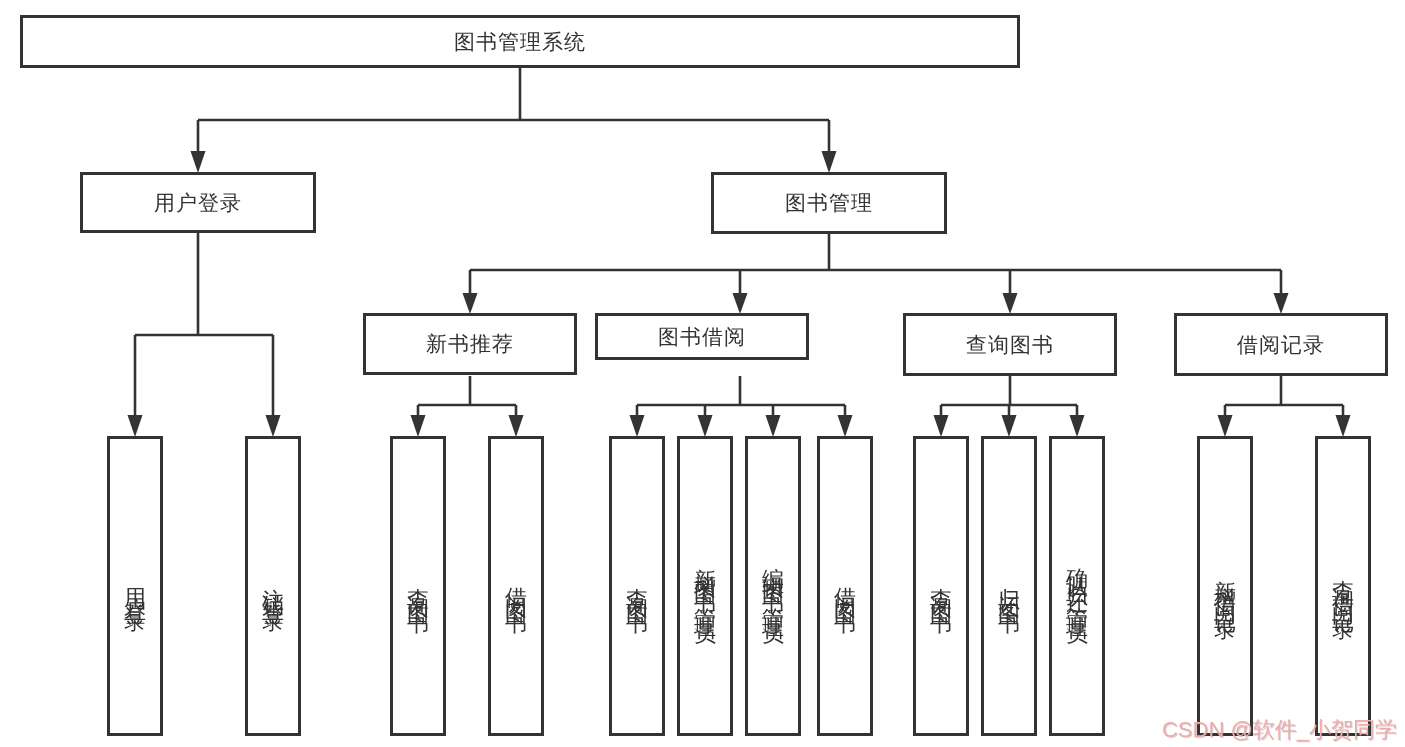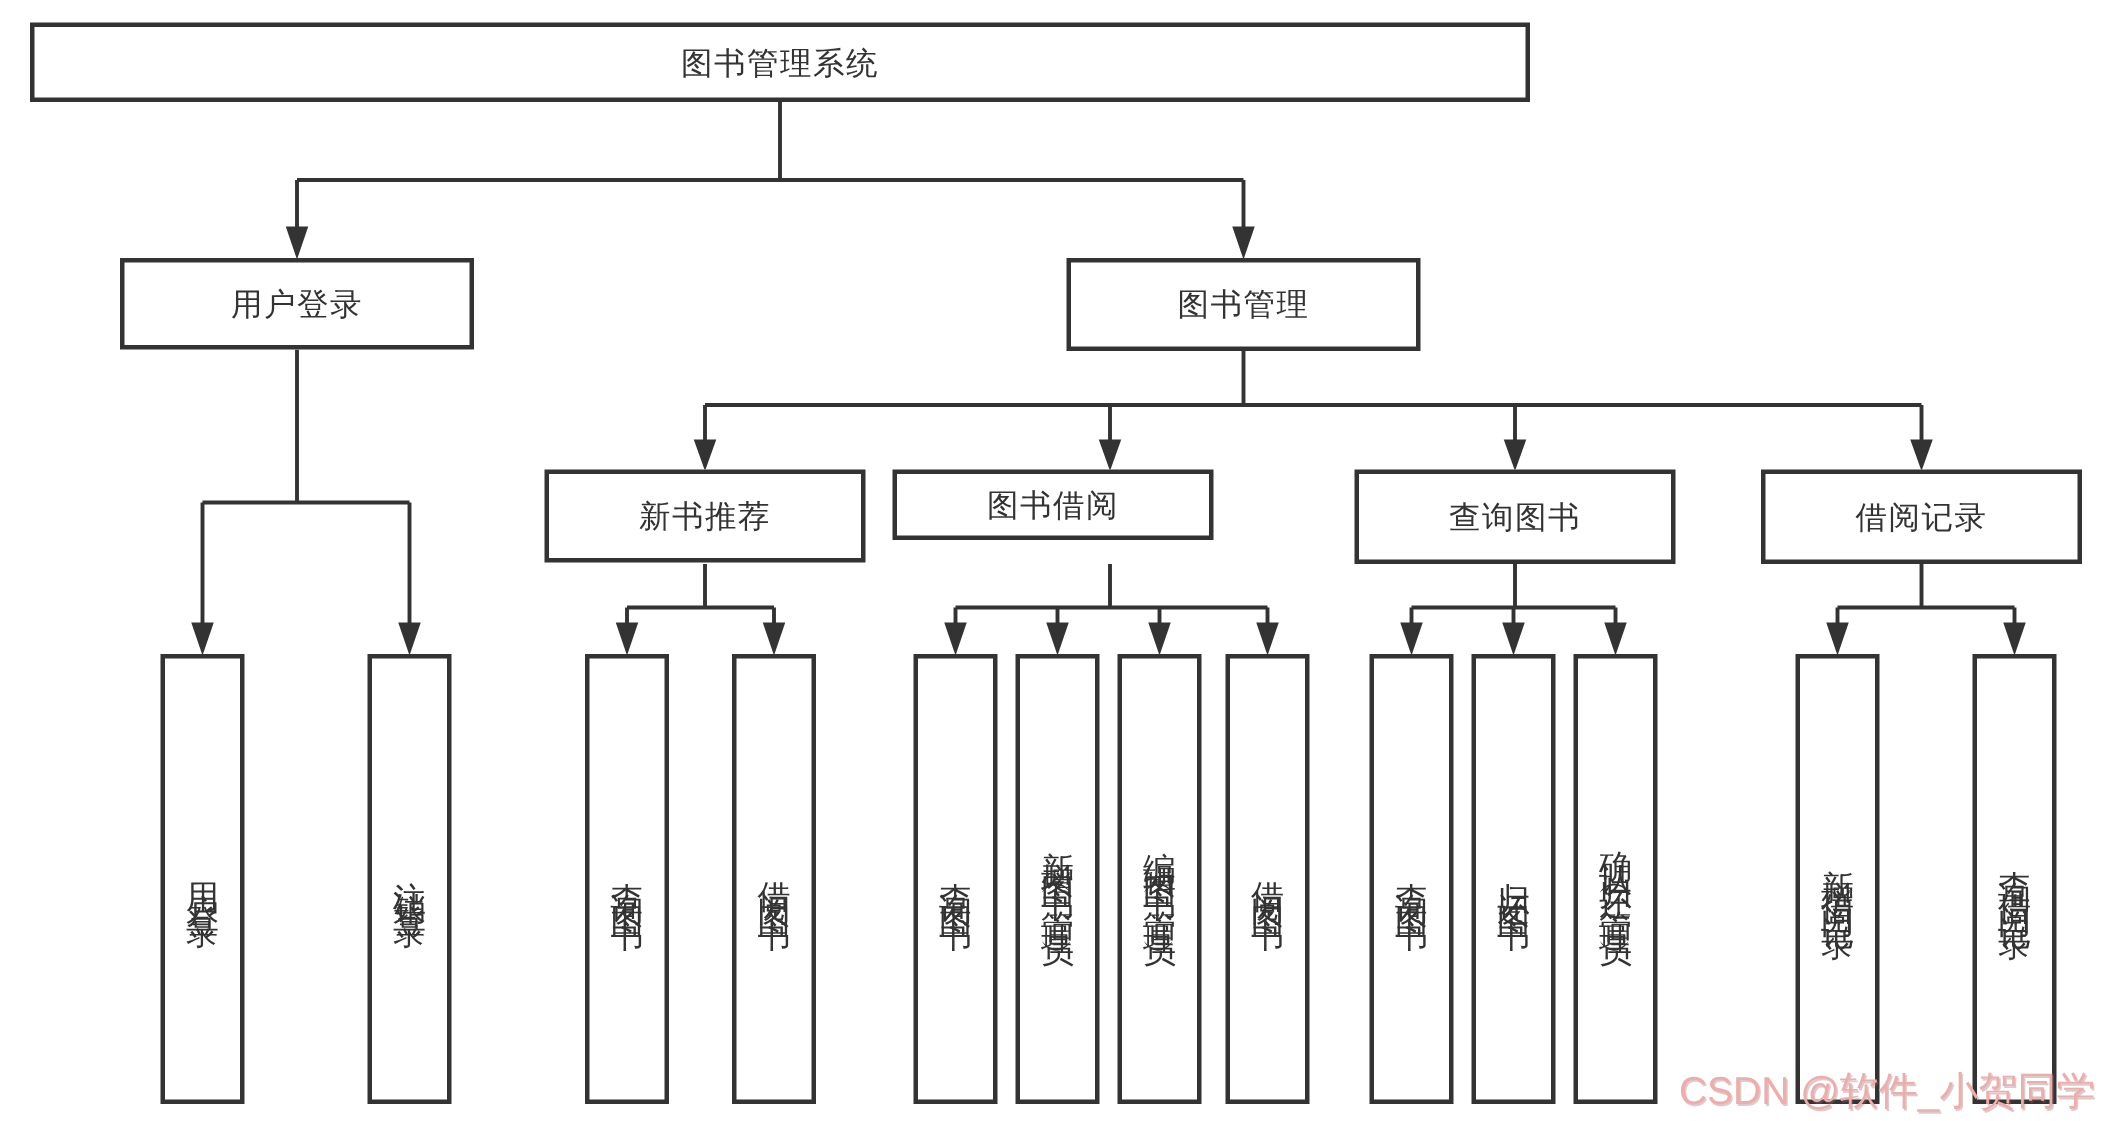--- a/index.html
+++ b/index.html
@@ -45,21 +45,21 @@
     writing-mode: vertical-rl;
     text-orientation: mixed;
     letter-spacing: 8px;
     line-height: 1;
   }
   #watermark {
     position: absolute;
     right: 8px;
     bottom: 2px;
     z-index: 3;
-    font-size: 26px;
+    font-size: 22px;
     color: #f2aba8;
     text-shadow: 1px 1px 0 rgba(120,120,120,0.35);
     white-space: nowrap;
   }
 </style>
 </head>
 <body>
 
 <div id="stage">
 

